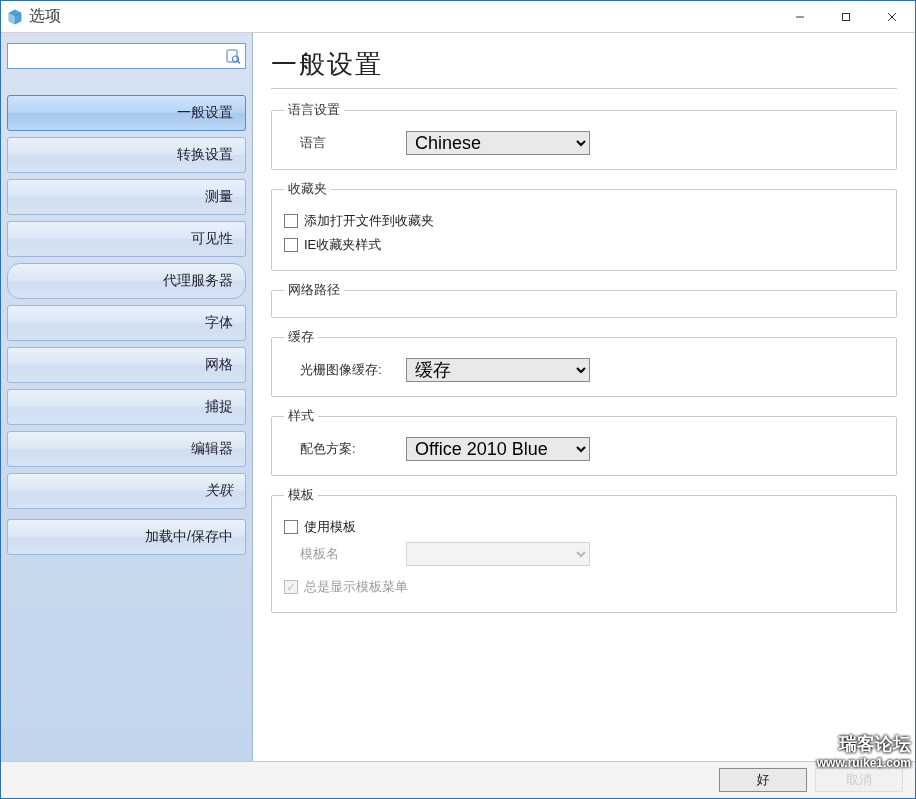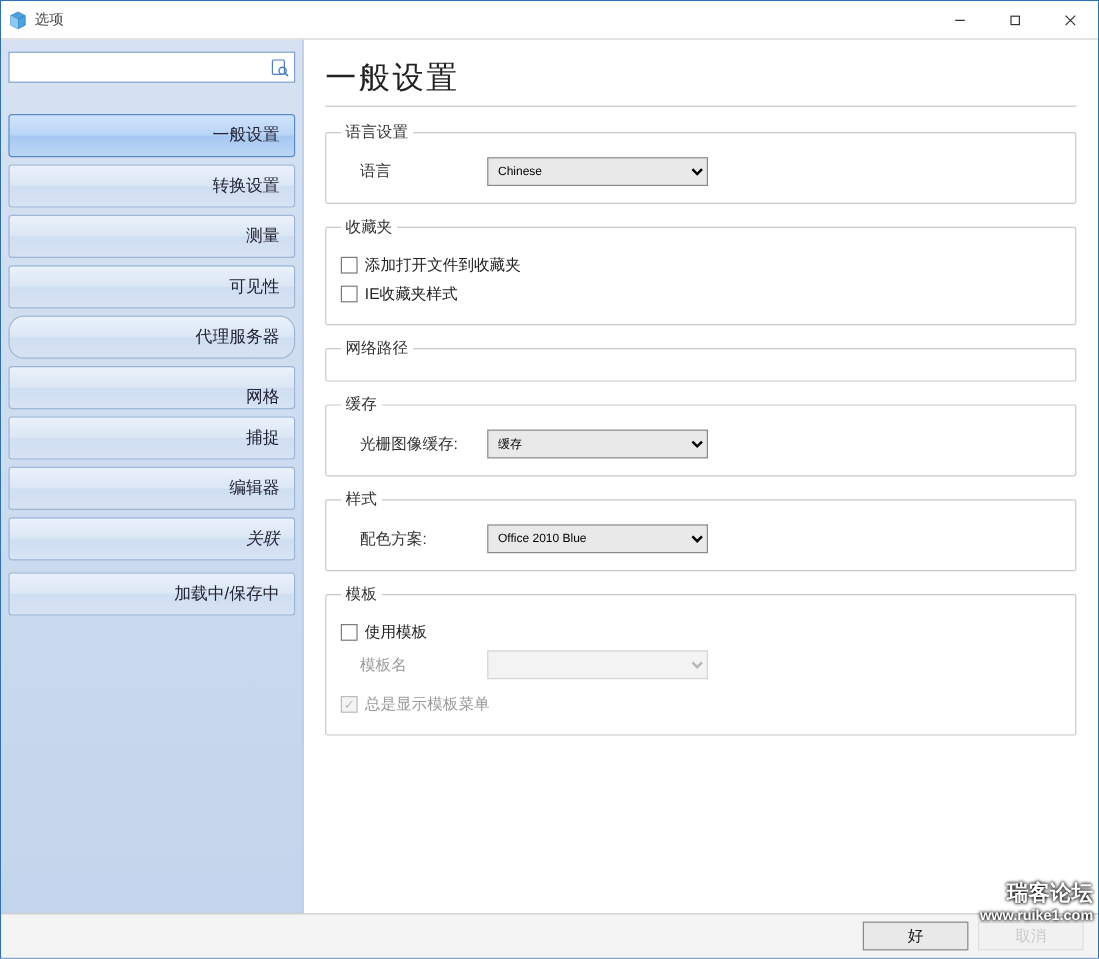--- a/index.html
+++ b/index.html
@@ -8,21 +8,21 @@
     width: 916px; height: 799px; border: 1px solid #2e6fb5; background: #fff;
     display: flex; flex-direction: column; position: relative;
   }
   .titlebar {
     height: 32px; background: #fff; display: flex; align-items: center; padding: 0 0 0 6px;
     border-bottom: 1px solid #d0d0d0;
   }
   .titlebar .app-icon {
     width: 16px; height: 16px; margin-right: 6px;
   }
-  .titlebar .title { flex: 0 0 auto; font-size: 12px; color: #444; }
+  .titlebar .title { flex: 0 0 auto; font-size: 16px; color: #444; }
   .titlebar .spacer { flex: 1 1 auto; }
   .titlebar .win-btn {
     width: 46px; height: 32px; display: flex; align-items: center; justify-content: center;
     color: #555; font-size: 10px;
   }
 
   .body {
     flex: 1 1 auto; display: flex; min-height: 0;
   }
 
@@ -68,21 +68,21 @@
   .row .lbl { width: 96px; font-size: 13px; color: #333; }
   .row .lbl.disabled { color: #9a9a9a; }
   .checkbox-row { display: flex; align-items: center; gap: 6px; margin: 6px 0; font-size: 13px; }
   .checkbox-row.disabled { color: #9a9a9a; }
   .cb {
     width: 14px; height: 14px; border: 1px solid #7a7a7a; background: #fff; display: inline-flex;
     align-items: center; justify-content: center; font-size: 11px; color: #1e6fd6;
   }
   .cb.disabled { border-color: #bcbcbc; background: #f3f3f3; color: #bcbcbc; }
   select.combo {
-    height: 24px; width: 184px; border: 1px solid #8a8a8a; background: #e9e9e9; font-size: 10px; padding: 0 4px;
+    height: 24px; width: 184px; border: 1px solid #8a8a8a; background: #e9e9e9; font-size: 18px; padding: 0 4px;
   }
   select.combo.disabled { color: #9a9a9a; background: #eee; border-color: #c4c4c4; }
 
   .footer {
     border-top: 1px solid #c9c9c9; padding: 6px 12px; display: flex; justify-content: flex-end; gap: 8px;
     background: #f4f4f4;
   }
   .btn {
     min-width: 88px; height: 24px; border: 1px solid #8a8a8a; background: #e9e9e9; font-size: 13px;
     display: inline-flex; align-items: center; justify-content: center; padding: 0 16px;
@@ -149,21 +149,24 @@
           </div>
 <div class="nav-item" style="margin-bottom: 6px; padding-left: 28px;">
             <span>测量</span>
           </div>
 <div class="nav-item" style="margin-bottom: 6px;">
             <span>可见性</span>
           </div>
 <div class="nav-item" style="margin-bottom: 6px; border-radius: 13px;">
             <span>代理服务器</span>
           </div>
-<div class="nav-item" style="margin-bottom: 6px; align-items: flex-end;">
+<div class="nav-item" style="margin-bottom: 6px;">
+            <span>字体</span>
+          </div>
+<div class="nav-item" style="margin-bottom: 6px;">
             <span>网格</span>
           </div>
 <div class="nav-item" style="margin-bottom: 6px;">
             <span>捕捉</span>
           </div>
 <div class="nav-item" style="margin-bottom: 6px;">
             <span>编辑器</span>
           </div>
 <div class="nav-item" style="margin-bottom: 10px; font-style: italic;">
             <span>关联</span>

